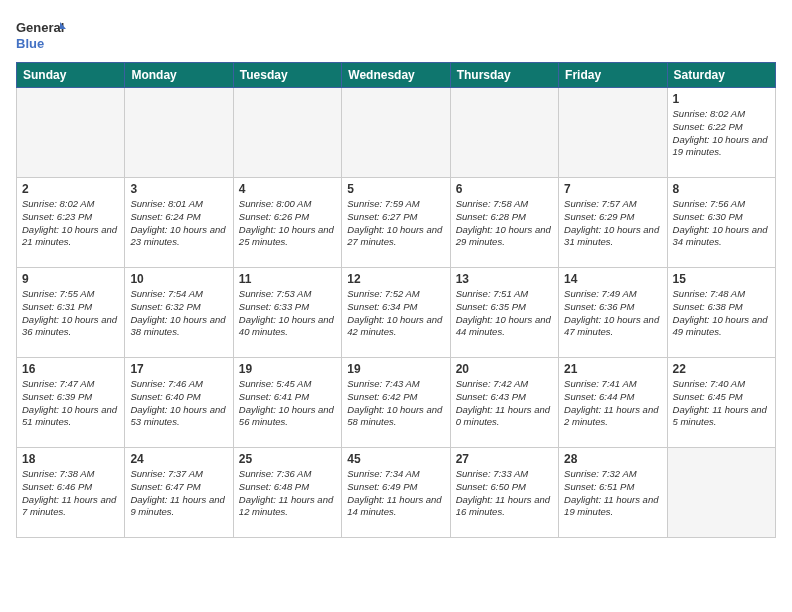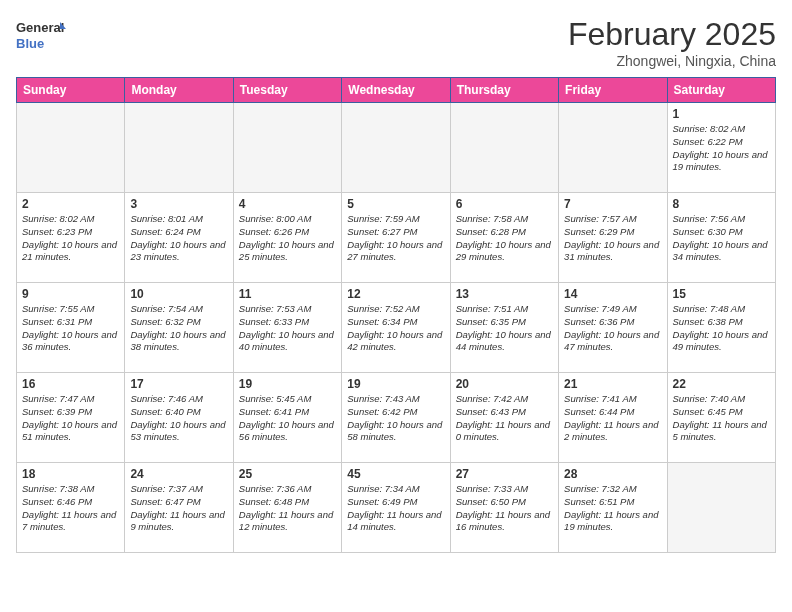--- a/index.html
+++ b/index.html
@@ -32,21 +32,21 @@
     .location {
       font-size: 14px;
       color: #555;
     }
     .calendar {
       width: 100%;
       border-collapse: collapse;
       border: 1px solid #ccc;
     }
     .calendar th {
-      background: #ec4899;
+      background: #0f766e;
       color: #fff;
       font-size: 12px;
       font-weight: bold;
       padding: 5px 6px;
       text-align: left;
       border: 1px solid #3a5fa0;
     }
     .calendar td {
       width: calc(100% / 7);
       vertical-align: top;
@@ -77,24 +77,20 @@
 <body>
 
 <div class="header">
   <div class="logo">
   <svg width="50" height="38" viewBox="0 0 50 38">
     <text x="0" y="16" font-size="13" font-weight="bold" font-family="Arial" fill="#333">General</text>
     <text x="0" y="32" font-size="13" font-weight="bold" font-family="Arial" fill="#4472c4">Blue</text>
     <polygon points="44,6 50,13 44,13" fill="#4472c4"></polygon>
   </svg>
 </div>
-  <div class="title-block">
-    <div class="month-title">February 2025</div>
-    <div class="location">Zhongwei, Ningxia, China</div>
-  </div>
 </div>
 
 <table class="calendar">
   <thead>
     <tr>
         <th>Sunday</th>
         <th>Monday</th>
         <th>Tuesday</th>
         <th>Wednesday</th>
         <th>Thursday</th>

